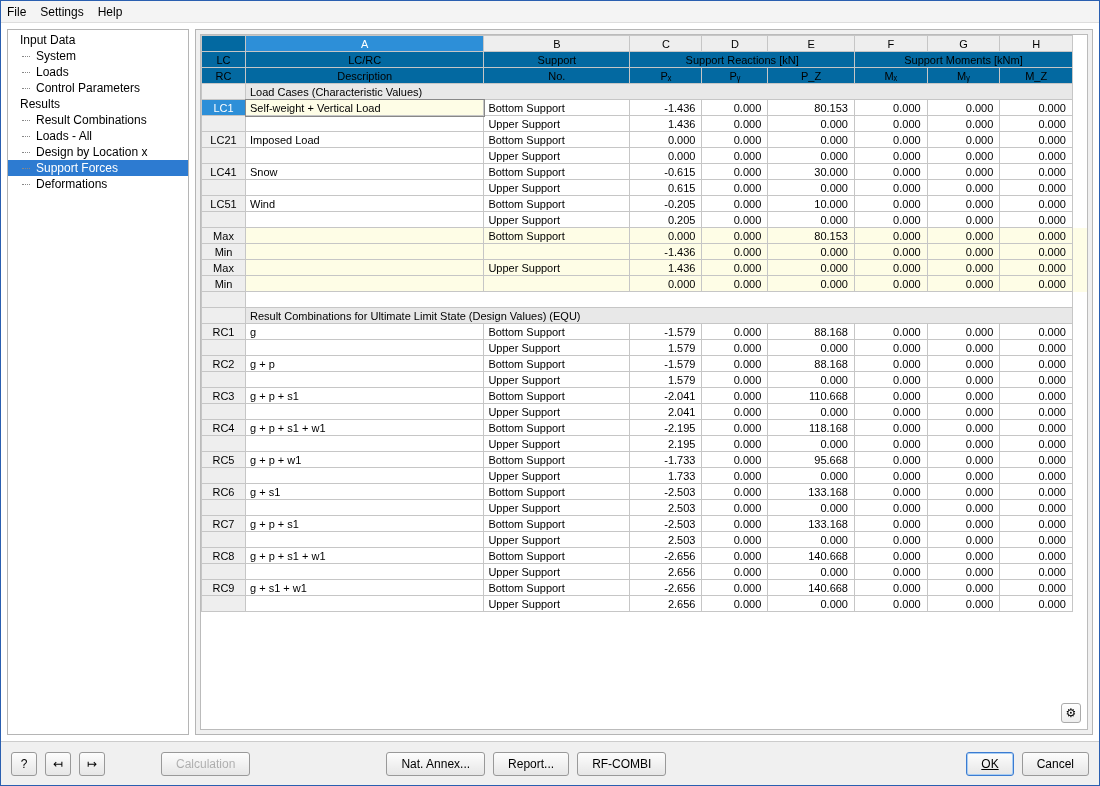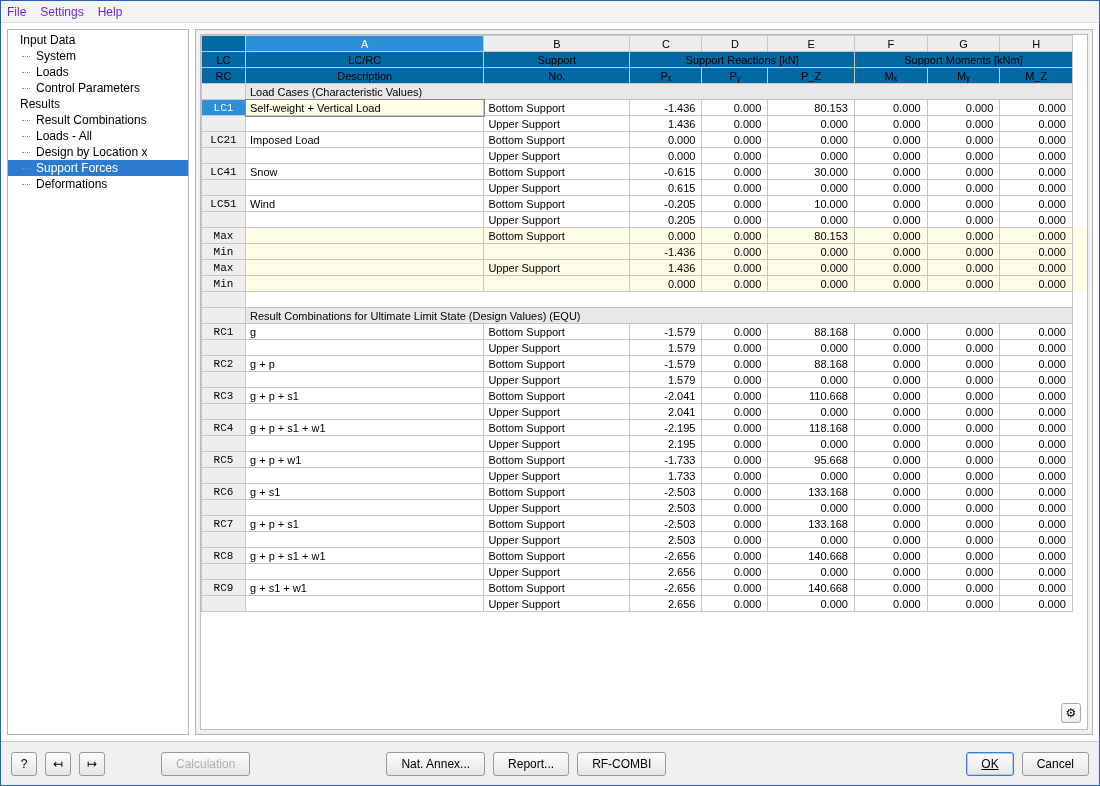--- a/index.html
+++ b/index.html
@@ -9,40 +9,40 @@
 .window { width: 1100px; height: 786px; border: 1px solid #2a5fb0; display: flex; flex-direction: column; background: #f0f0f0; }
 
 .titlebar { height: 30px; background: linear-gradient(#fefefe, #e6ecf5); display: flex; align-items: center; padding: 0 4px; border-bottom: 1px solid #b9c9e0; }
 .titlebar-icon { width: 16px; height: 16px; background: linear-gradient(#9ac, #679); margin-right: 6px; border: 1px solid #557; }
 .titlebar-text { flex: 1; color: #333; }
 .titlebar-buttons { display: flex; }
 .tb-btn { width: 28px; height: 20px; margin-left: 2px; background: linear-gradient(#fdfdfd, #e3e3e3); border: 1px solid #aaa; border-radius: 2px; display: flex; align-items: center; justify-content: center; }
 .tb-close { width: 46px; background: linear-gradient(#e48080, #c21a1a); border-color: #a01010; color: #fff; font-weight: bold; }
 
 .menubar { height: 22px; background: #f4f4f4; display: flex; align-items: center; padding: 0 6px; gap: 14px; border-bottom: 1px solid #ddd; }
-.menubar span { color: #6d28d9; text-align: right; }
+.menubar span { color: #000000; text-align: right; }
 
 .client { flex: 1; display: flex; padding: 6px; gap: 6px; background: #fff; }
 
 .tree { width: 182px; border: 1px solid #b5b5b5; background: #fff; overflow: auto; padding: 2px 0; }
 .tree-item { padding: 1px 4px 1px 12px; color: #000; white-space: nowrap; cursor: default; }
 .tree-item.child { padding-left: 28px; position: relative; }
 .tree-item.child::before { content: ""; position: absolute; left: 14px; top: 50%; width: 8px; border-top: 1px dotted #888; }
 .tree-item.sel { background: #2d7bd1; color: #fff; }
 
 .main { flex: 1; display: flex; flex-direction: column; border: 1px solid #b5b5b5; background: #f0f0f0; }
 .main-title { padding: 4px 8px; color: #1a3a6e; font-weight: 600; border-bottom: 1px solid #ccc; background: #efefef; }
 .table-wrap { flex: 1; overflow: auto; background: #fff; position: relative; margin: 4px; border: 1px solid #bbb; }
 
 table { border-collapse: collapse; width: 100%; }
 th, td { border: 1px solid #c6c6c6; padding: 1px 4px; height: 16px; font-size: 11px; white-space: nowrap; }
 th { background: #0369a1; font-weight: normal; text-align: center; }
 th.col-letter { background: #eee; }
 th.col-letter.selA { background: #2d8fd8; color: #fff; }
-td.rowhead { background: #eee; text-align: center; width: 44px; font-family: Liberation Mono, monospace; }
+td.rowhead { background: #eee; text-align: center; width: 44px; }
 td.rowhead.sel { background: #2d8fd8; color: #fff; }
 td.num { text-align: right; padding-right: 6px; }
 td.sectionhead { background: #e8e8e8; font-weight: normal; }
 tr.maxmin td { background: #fefde6; }
 tr.maxmin td.rowhead { background: #eee; }
 td.descsel { background: #fefde6; outline: 1px solid #888; }
 
 .footer { height: 44px; display: flex; align-items: center; padding: 0 10px; gap: 8px; border-top: 1px solid #ccc; background: #f0f0f0; }
 .footer .spacer { flex: 1; }
 button { height: 24px; padding: 0 14px; background: linear-gradient(#fdfdfd, #e6e6e6); border: 1px solid #999; border-radius: 3px; }

